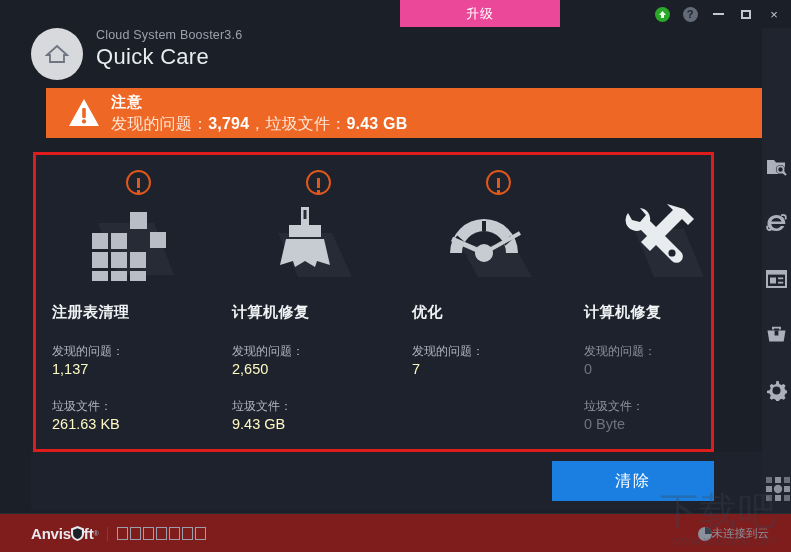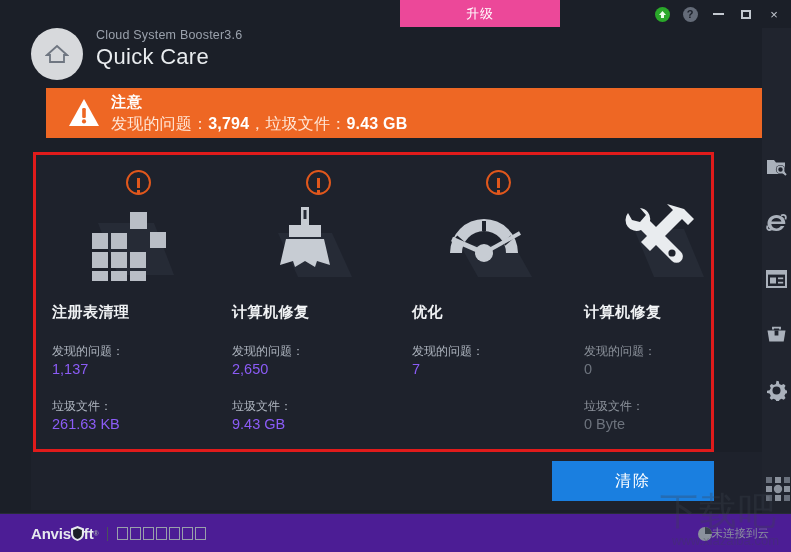--- a/index.html
+++ b/index.html
@@ -160,21 +160,21 @@
     letter-spacing: .5px;
   }
   .stat {
     position: absolute; left: 16px;
     font-size: 12px;
   }
   .stat.s1 { top: 188px; }
   .stat.s2 { top: 243px; }
   .stat-label { color: #aeb5bf; display: block; line-height: 17px; }
   .stat-value { display: block; line-height: 19px; font-size: 14.5px; }
-  .stat-value.warn { color: #8b5cf6; }
+  .stat-value.warn { color: #fef9c3; }
   .stat-value.dim  { color: #6d737d; }
   .card-title.dim  { color: #f0f2f4; }
   .stat-label.dim  { color: #8d939c; }
 
   
   .action-area {
     position: absolute; left: 31px; top: 452px;
     width: 731px; height: 58px;
     background: #1e222c;
   }
@@ -186,21 +186,21 @@
     font-size: 16px;
     display: flex; align-items: center; justify-content: center;
     cursor: pointer;
     letter-spacing: 2px;
   }
 
   
   .footer {
     position: absolute; left: 0; top: 513px;
     width: 791px; height: 39px;
-    background: #4c1d95;
+    background: #7f1d1d;
     border-top: 1px solid #272c36;
   }
   .brand {
     position: absolute; left: 31px; top: 11px;
     display: flex; align-items: center; gap: 9px;
   }
   .brand-name {
     color: #e6e9ee; font-size: 15px; font-weight: bold;
     letter-spacing: -.2px;
     display: flex; align-items: center;

